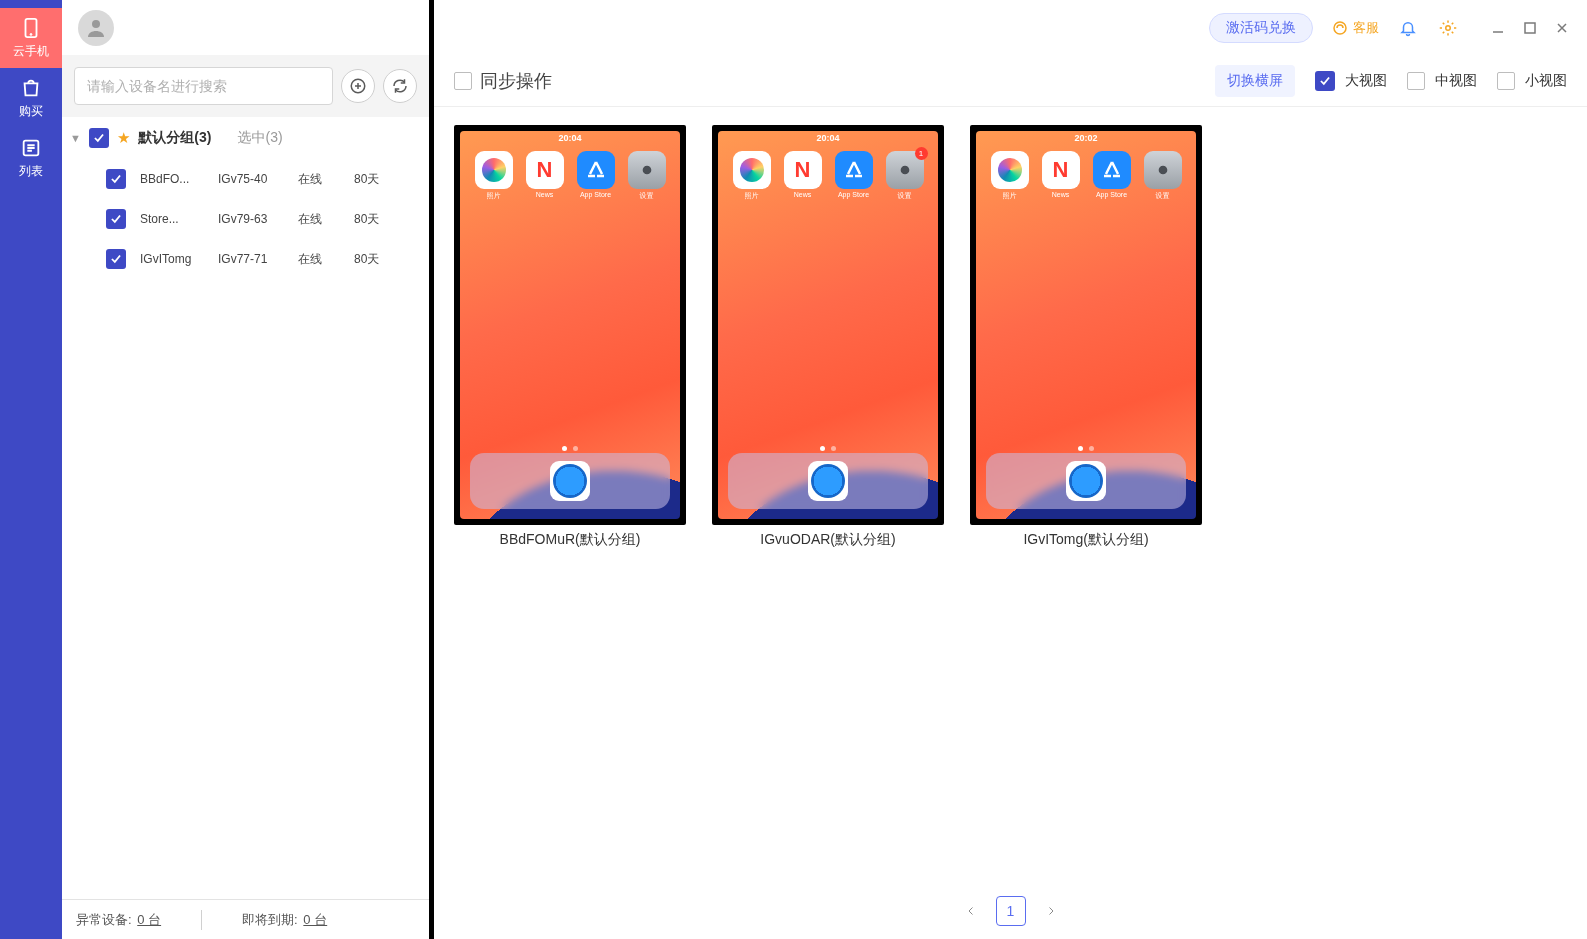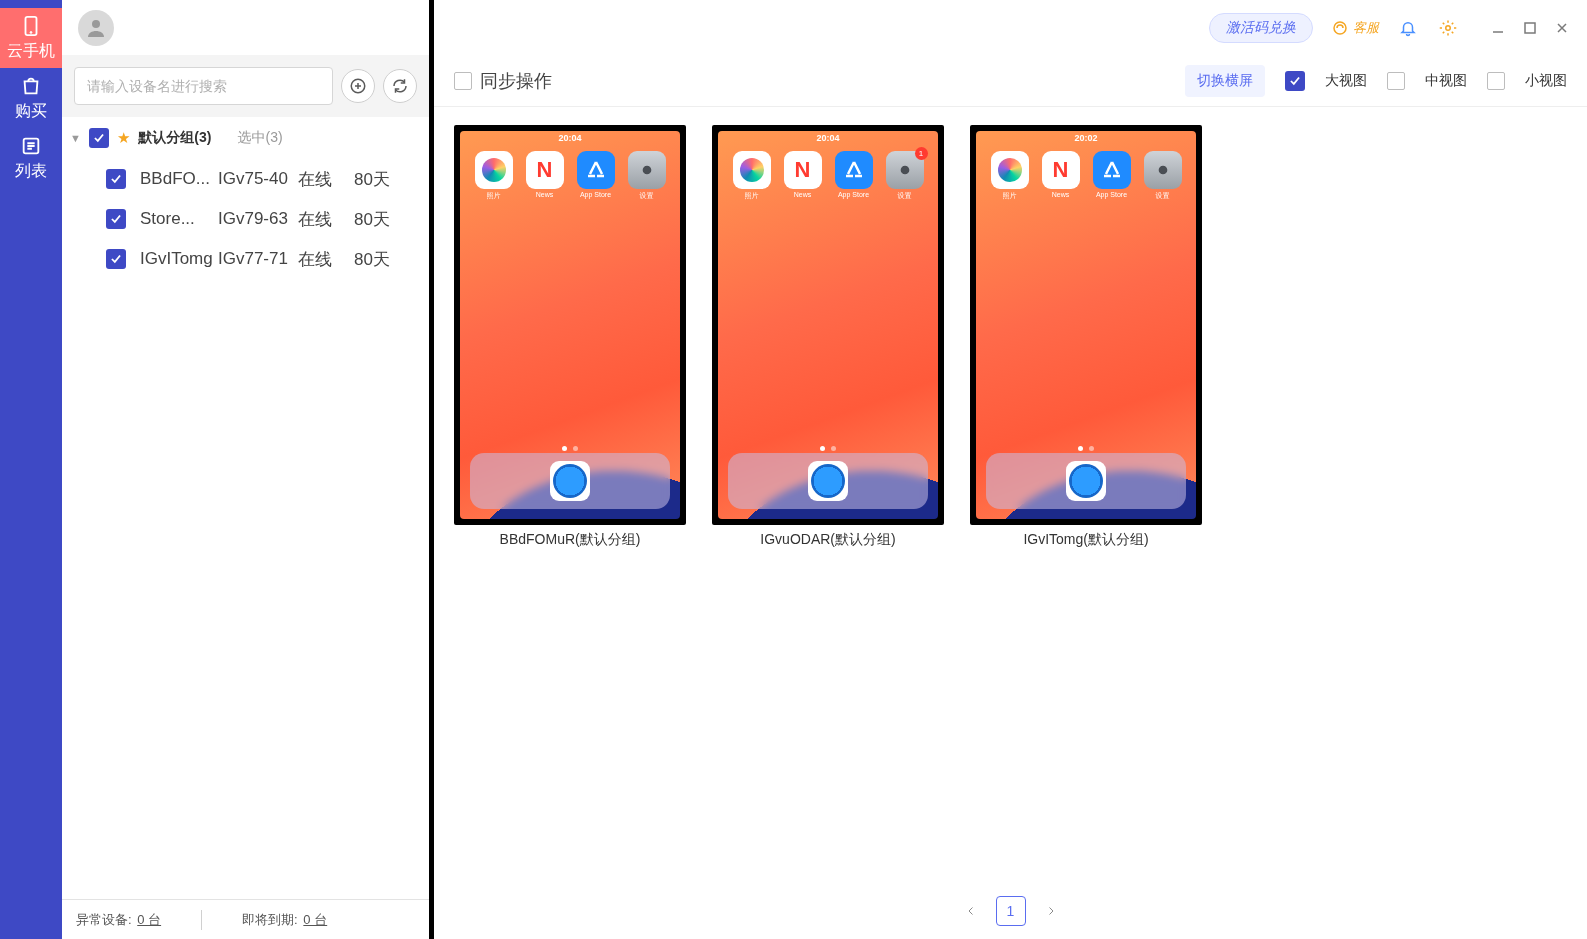--- a/index.html
+++ b/index.html
@@ -1,21 +1,21 @@
 <!DOCTYPE html>
 <html><head>
 <meta charset="utf-8">
 <style>
 * { margin:0; padding:0; box-sizing:border-box; font-family:"Microsoft YaHei","PingFang SC",sans-serif; }
 body { background:#fff; width:1587px; height:939px; overflow:hidden; }
 .app { display:flex; width:100%; height:100%; }
 
 
 .rail { width:62px; background:#3e49c5; display:flex; flex-direction:column; align-items:center; padding-top:8px; }
-.rail-item { width:62px; height:60px; display:flex; flex-direction:column; align-items:center; justify-content:center; gap:4px; color:#fff; font-size:16px; cursor:pointer; }
+.rail-item { width:62px; height:60px; display:flex; flex-direction:column; align-items:center; justify-content:center; gap:4px; color:#fff; font-size:12px; cursor:pointer; }
 .rail-item.active { background:#ff6e6e; }
 .rail-ico { width:22px; height:22px; }
 .rail-ico svg { width:100%; height:100%; fill:#fff; stroke:#fff; }
 
 
 .sidebar { width:372px; background:#fff; border-right:5px solid #000000; display:flex; flex-direction:column; }
 .sb-top { height:55px; display:flex; align-items:center; padding:0 16px; gap:10px; }
 .avatar { width:36px; height:36px; border-radius:50%; background:#d9d9d9; display:flex; align-items:center; justify-content:center; }
 .avatar svg { width:24px; height:24px; fill:#9a9a9a; }
 
@@ -33,48 +33,48 @@
 
 .sb-list { flex:1; overflow:auto; }
 .group-row { height:42px; display:flex; align-items:center; padding:0 8px; gap:8px; font-size:14px; color:#333; }
 .group-row .tri { color:#9a9a9a; font-size:11px; cursor:pointer; }
 .chk { width:20px; height:20px; border-radius:3px; background:#3e49c5; display:flex; align-items:center; justify-content:center; cursor:pointer; }
 .chk svg { width:14px; height:14px; stroke:#fff; fill:none; stroke-width:3; }
 .star { color:#f5a623; font-size:15px; }
 .group-name { font-weight:700; }
 .group-sel { color:#9a9a9a; margin-left:18px; }
 
-.dev-row { height:40px; display:flex; align-items:center; padding-left:44px; gap:0; font-size:17px; color:#444; }
+.dev-row { height:40px; display:flex; align-items:center; padding-left:44px; gap:0; font-size:12px; color:#444; }
 .dev-row .chk { margin-right:14px; }
 .dev-c1 { width:78px; white-space:nowrap; overflow:hidden; text-overflow:ellipsis; }
 .dev-c2 { width:80px; }
 .dev-c3 { width:56px; }
 .dev-c4 { width:50px; }
 
 .sb-foot { height:40px; border-top:1px solid #e3e3e3; display:flex; align-items:center; font-size:13px; color:#555; padding:0 14px; gap:40px; }
 .sb-foot .cnt { text-decoration:underline; color:#555; margin-left:2px; }
 .sb-foot .sep { width:1px; height:20px; background:#d0d0d0; }
 
 
 .main { flex:1; display:flex; flex-direction:column; }
-.topbar { height:55px; display:flex; align-items:center; justify-content:flex-end; padding:0 16px; gap:18px;font-style:italic; }
+.topbar { height:55px; display:flex; align-items:center; justify-content:flex-end; padding:0 16px; gap:18px; }
 .pill { height:30px; padding:0 16px; border-radius:15px; background:#eef1ff; color:#5a6df0; font-size:14px; display:flex; align-items:center; cursor:pointer; border:1px solid #d4dbff; }
 .kf { display:flex; align-items:center; gap:4px; color:#f5a623; font-size:13px; cursor:pointer; }
 .kf svg { width:18px; height:18px; stroke:#f5a623; fill:none; }
 .tb-ico { width:22px; height:22px; cursor:pointer; display:flex; align-items:center; justify-content:center; }
 .tb-ico svg { width:18px; height:18px; }
 .wctrl { display:flex; gap:14px; margin-left:12px; }
 .wctrl span { width:18px; height:18px; display:flex; align-items:center; justify-content:center; color:#7a7a7a; cursor:pointer; }
 
 .toolbar { height:52px; display:flex; align-items:center; padding:0 20px; gap:20px; border-bottom:1px solid #eee; }
 .sync { display:flex; align-items:center; gap:8px; font-size:18px; color:#444; }
 .chk-empty { width:18px; height:18px; border:1px solid #bdbdbd; border-radius:2px; cursor:pointer; background:#fff; }
 .spacer { flex:1; }
 .orient-btn { color:#5a6df0; background:#f0f3ff; height:32px; padding:0 12px; border-radius:4px; font-size:14px; display:flex; align-items:center; cursor:pointer; }
-.view-opt { display:flex; align-items:center; gap:20px; font-size:14px; color:#333; cursor:pointer; }
+.view-opt { display:flex; align-items:center; gap:10px; font-size:14px; color:#333; cursor:pointer; }
 
 .grid { flex:1; padding:18px 20px; display:flex; gap:26px; align-content:flex-start; flex-wrap:wrap; overflow:auto; }
 .card { width:232px; display:flex; flex-direction:column; align-items:center; gap:6px; }
 .screen { width:232px; height:400px; background:#000; position:relative; overflow:hidden; border-radius:2px; cursor:pointer; }
 .card-label { font-size:14px; color:#333; }
 
 
 .shot { position:absolute; inset:6px; border-radius:4px; overflow:hidden;
   background:
     radial-gradient(ellipse 200% 90% at 70% 120%, #1c2a8a 0 36%, transparent 36%),

